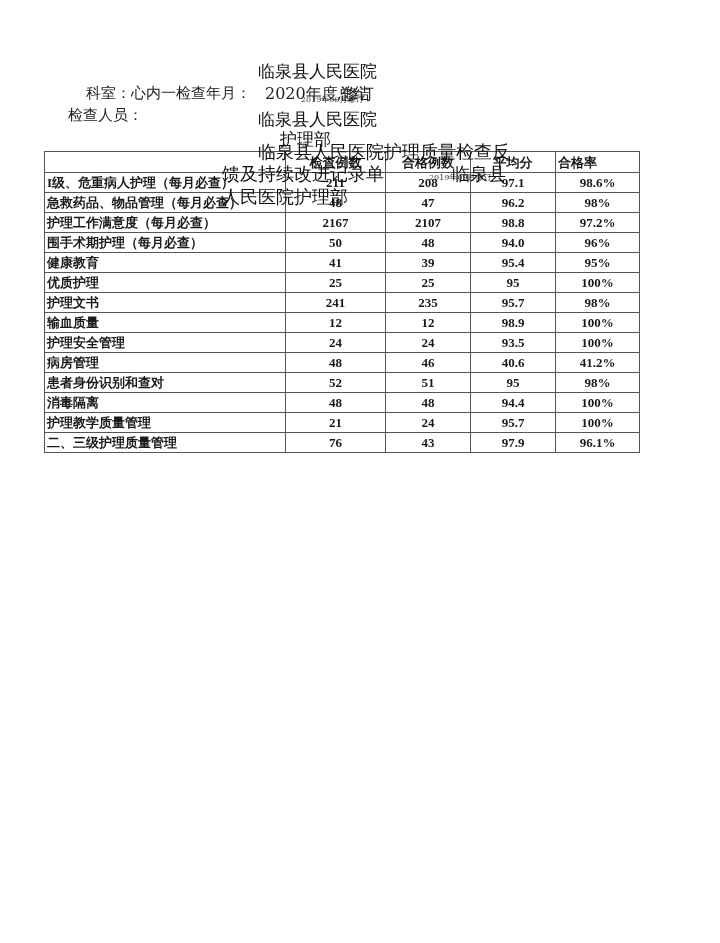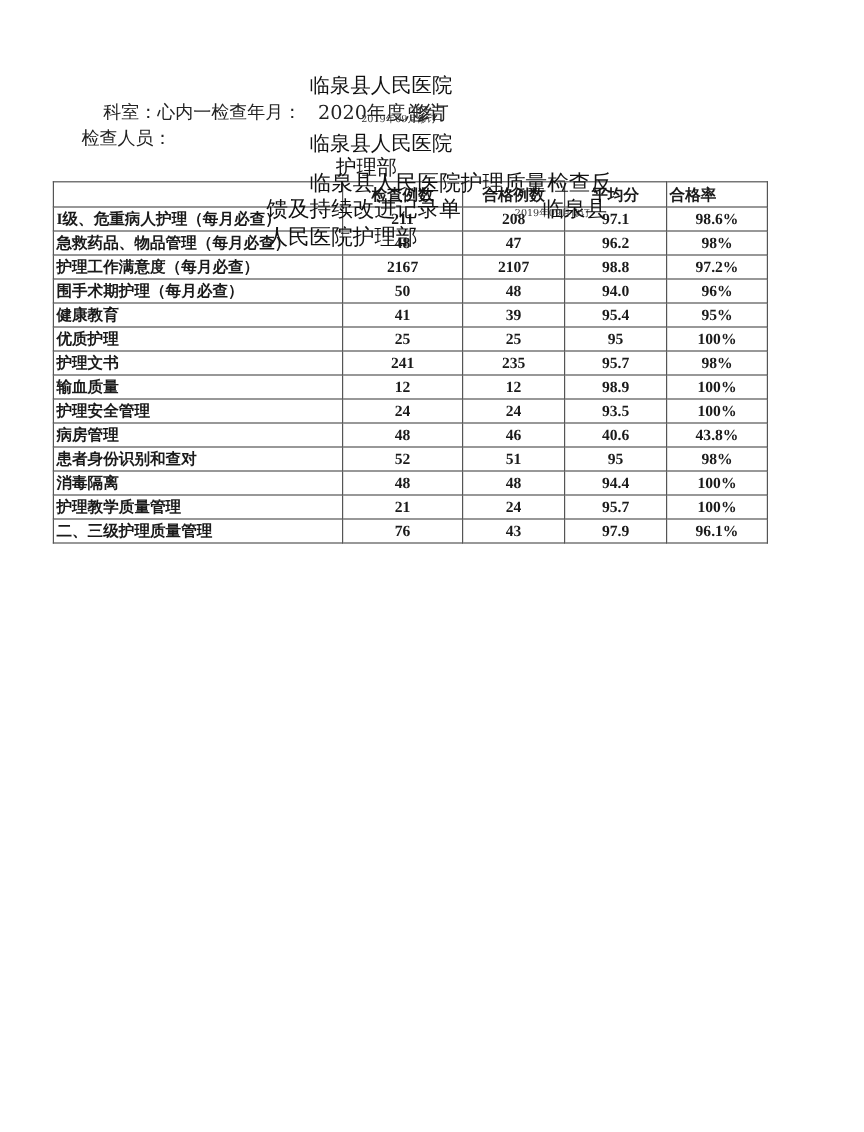--- a/index.html
+++ b/index.html
@@ -110,21 +110,21 @@
     <td class="num">24</td>
     <td class="num">24</td>
     <td class="num">93.5</td>
     <td class="num">100%</td>
   </tr>
   <tr>
     <td class="item">病房管理</td>
     <td class="num">48</td>
     <td class="num">46</td>
     <td class="num">40.6</td>
-    <td class="num">43.8%</td>
+    <td class="num">41.2%</td>
   </tr>
   <tr>
     <td class="item">患者身份识别和查对</td>
     <td class="num">52</td>
     <td class="num">51</td>
     <td class="num">95</td>
     <td class="num">98%</td>
   </tr>
   <tr>
     <td class="item">消毒隔离</td>

